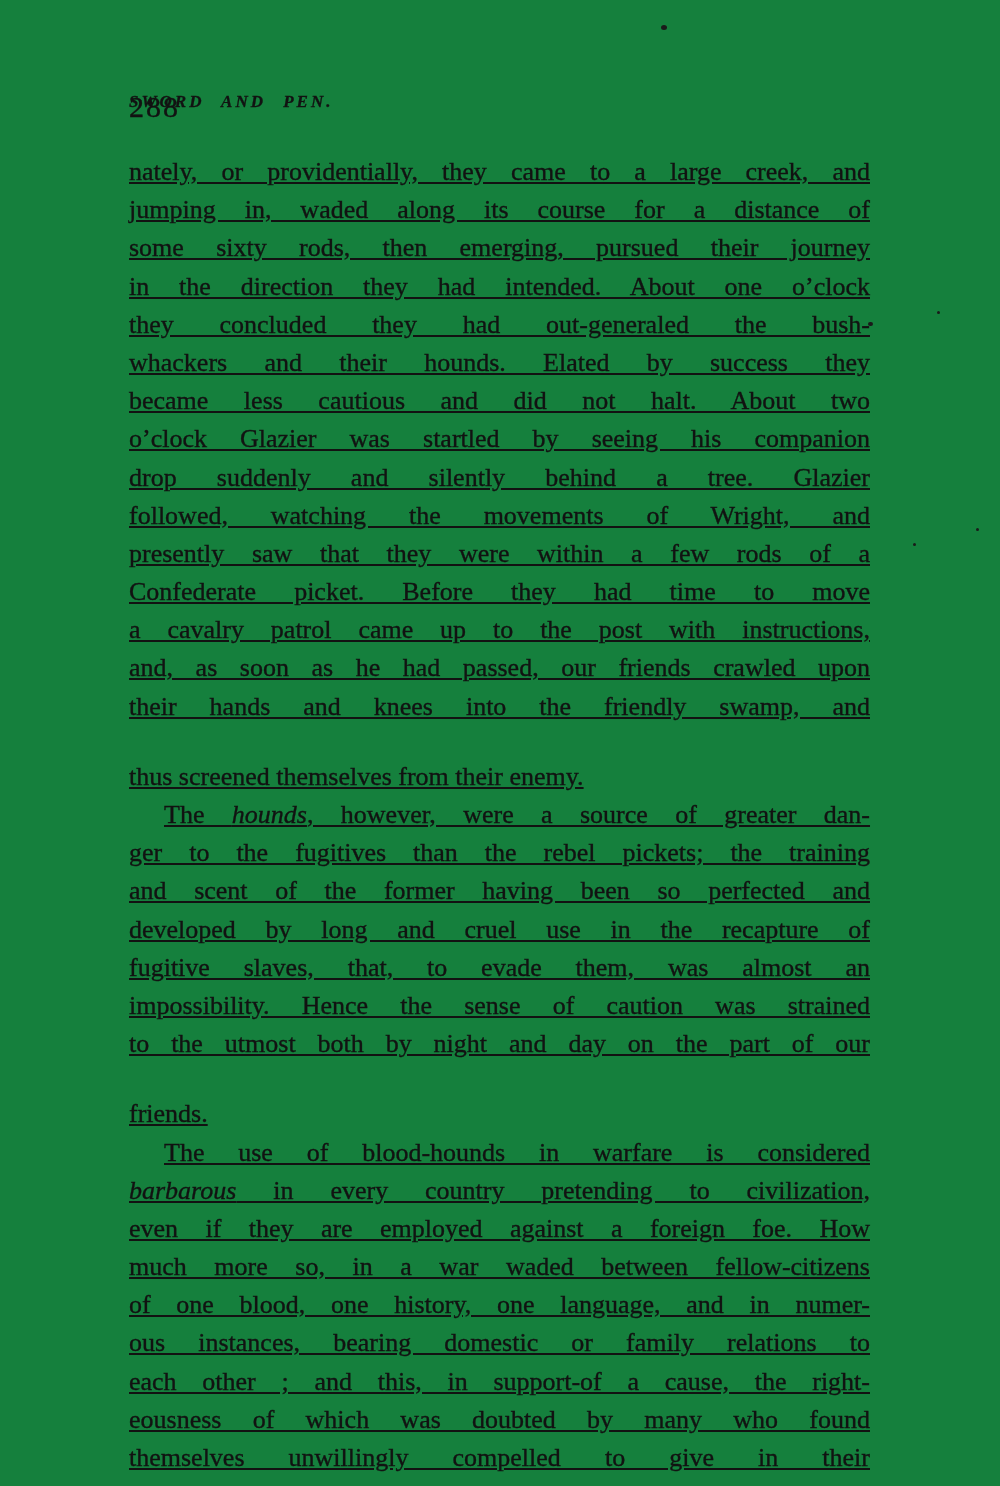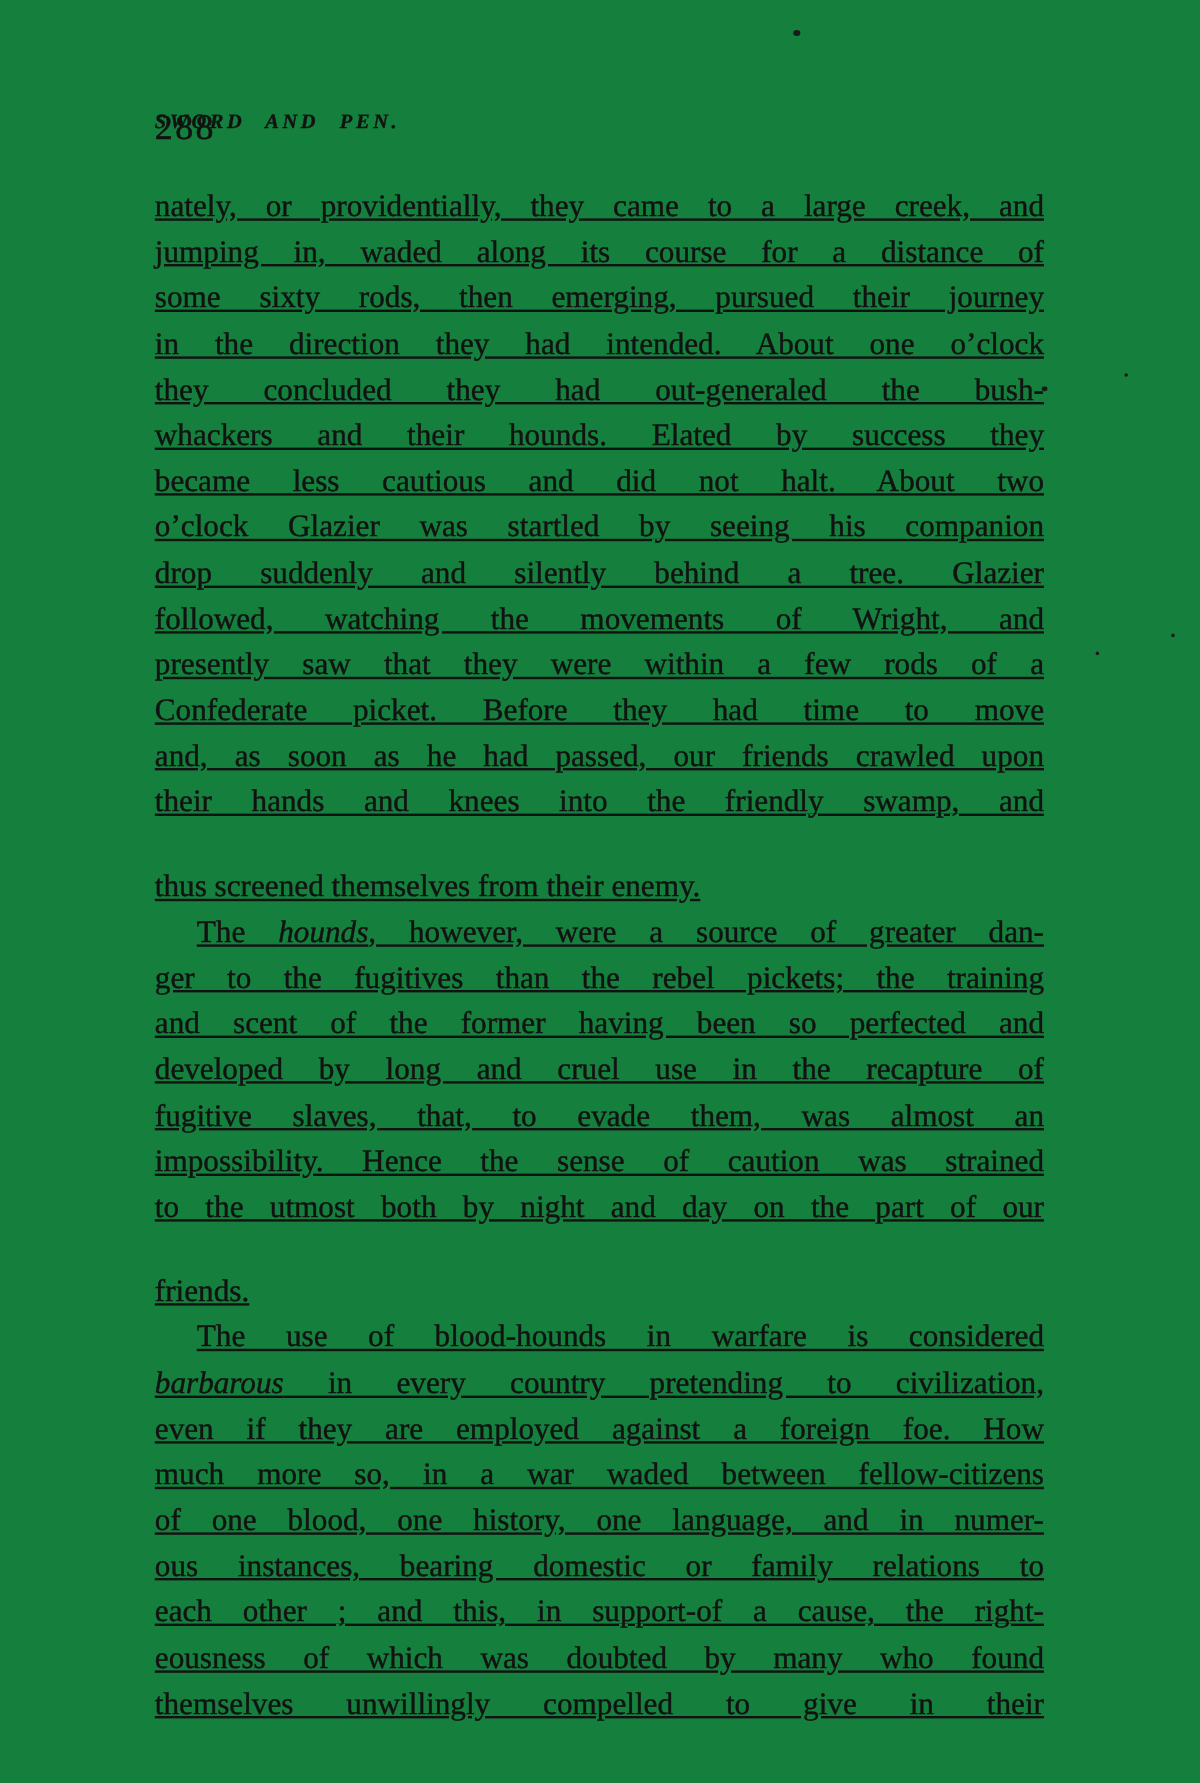--- a/index.html
+++ b/index.html
@@ -98,20 +98,21 @@
         <div class="line"><span>some sixty rods, then emerging, pursued their journey</span></div>
         <div class="line"><span>in the direction they had intended.  About one o’clock</span></div>
         <div class="line"><span>they concluded they had out-generaled the bush-</span></div>
         <div class="line"><span>whackers and their hounds.  Elated by success they</span></div>
         <div class="line"><span>became less cautious and did not halt.  About two</span></div>
         <div class="line"><span>o’clock Glazier was startled by seeing his companion</span></div>
         <div class="line"><span>drop suddenly and silently behind a tree.  Glazier</span></div>
         <div class="line"><span>followed, watching the movements of Wright, and</span></div>
         <div class="line"><span>presently saw that they were within a few rods of a</span></div>
         <div class="line"><span>Confederate picket.  Before they had time to move</span></div>
+        <div class="line"><span>a cavalry patrol came up to the post with instructions,</span></div>
         <div class="line"><span>and, as soon as he had passed, our friends crawled upon</span></div>
         <div class="line"><span>their hands and knees into the friendly swamp, and</span></div>
         <div class="line last"><span>thus screened themselves from their enemy.</span></div>
       </div>
       <div class="para">
         <div class="line ind"><span>The </span><span class="it">hounds</span><span>, however, were a source of greater dan-</span></div>
         <div class="line"><span>ger to the fugitives than the rebel pickets; the training</span></div>
         <div class="line"><span>and scent of the former having been so perfected and</span></div>
         <div class="line"><span>developed by long and cruel use in the recapture of</span></div>
         <div class="line"><span>fugitive slaves, that, to evade them, was almost an</span></div>

